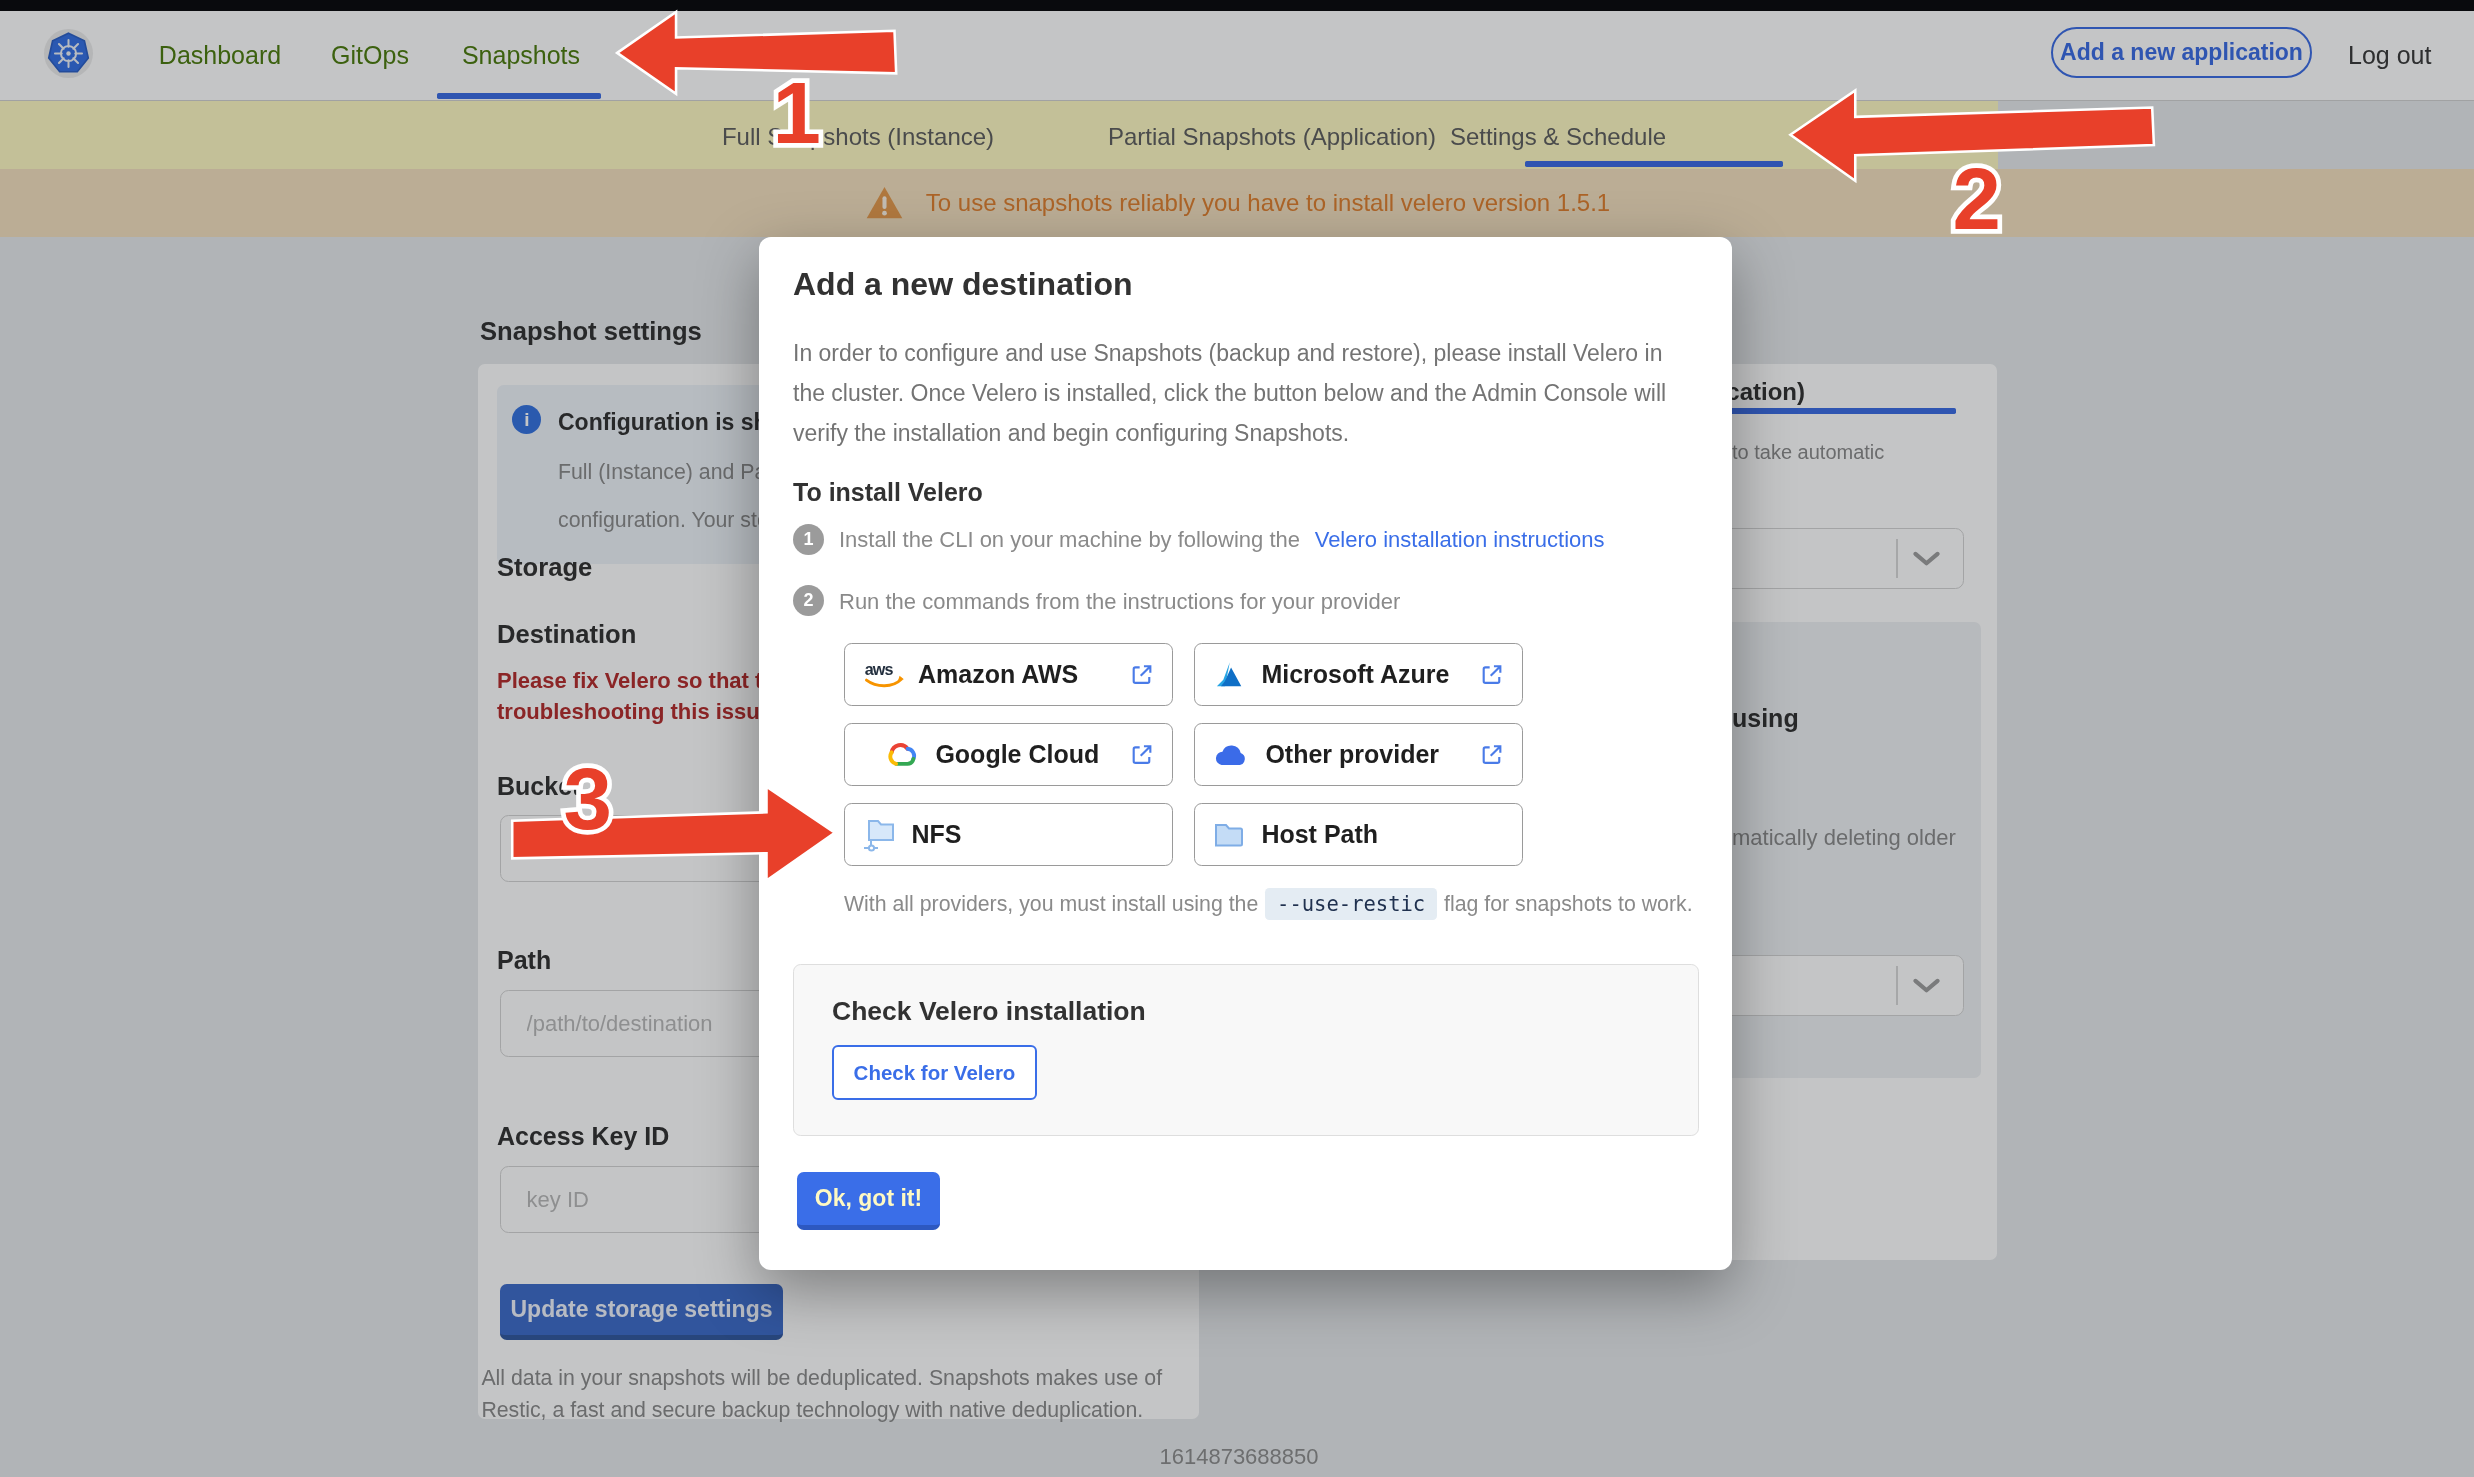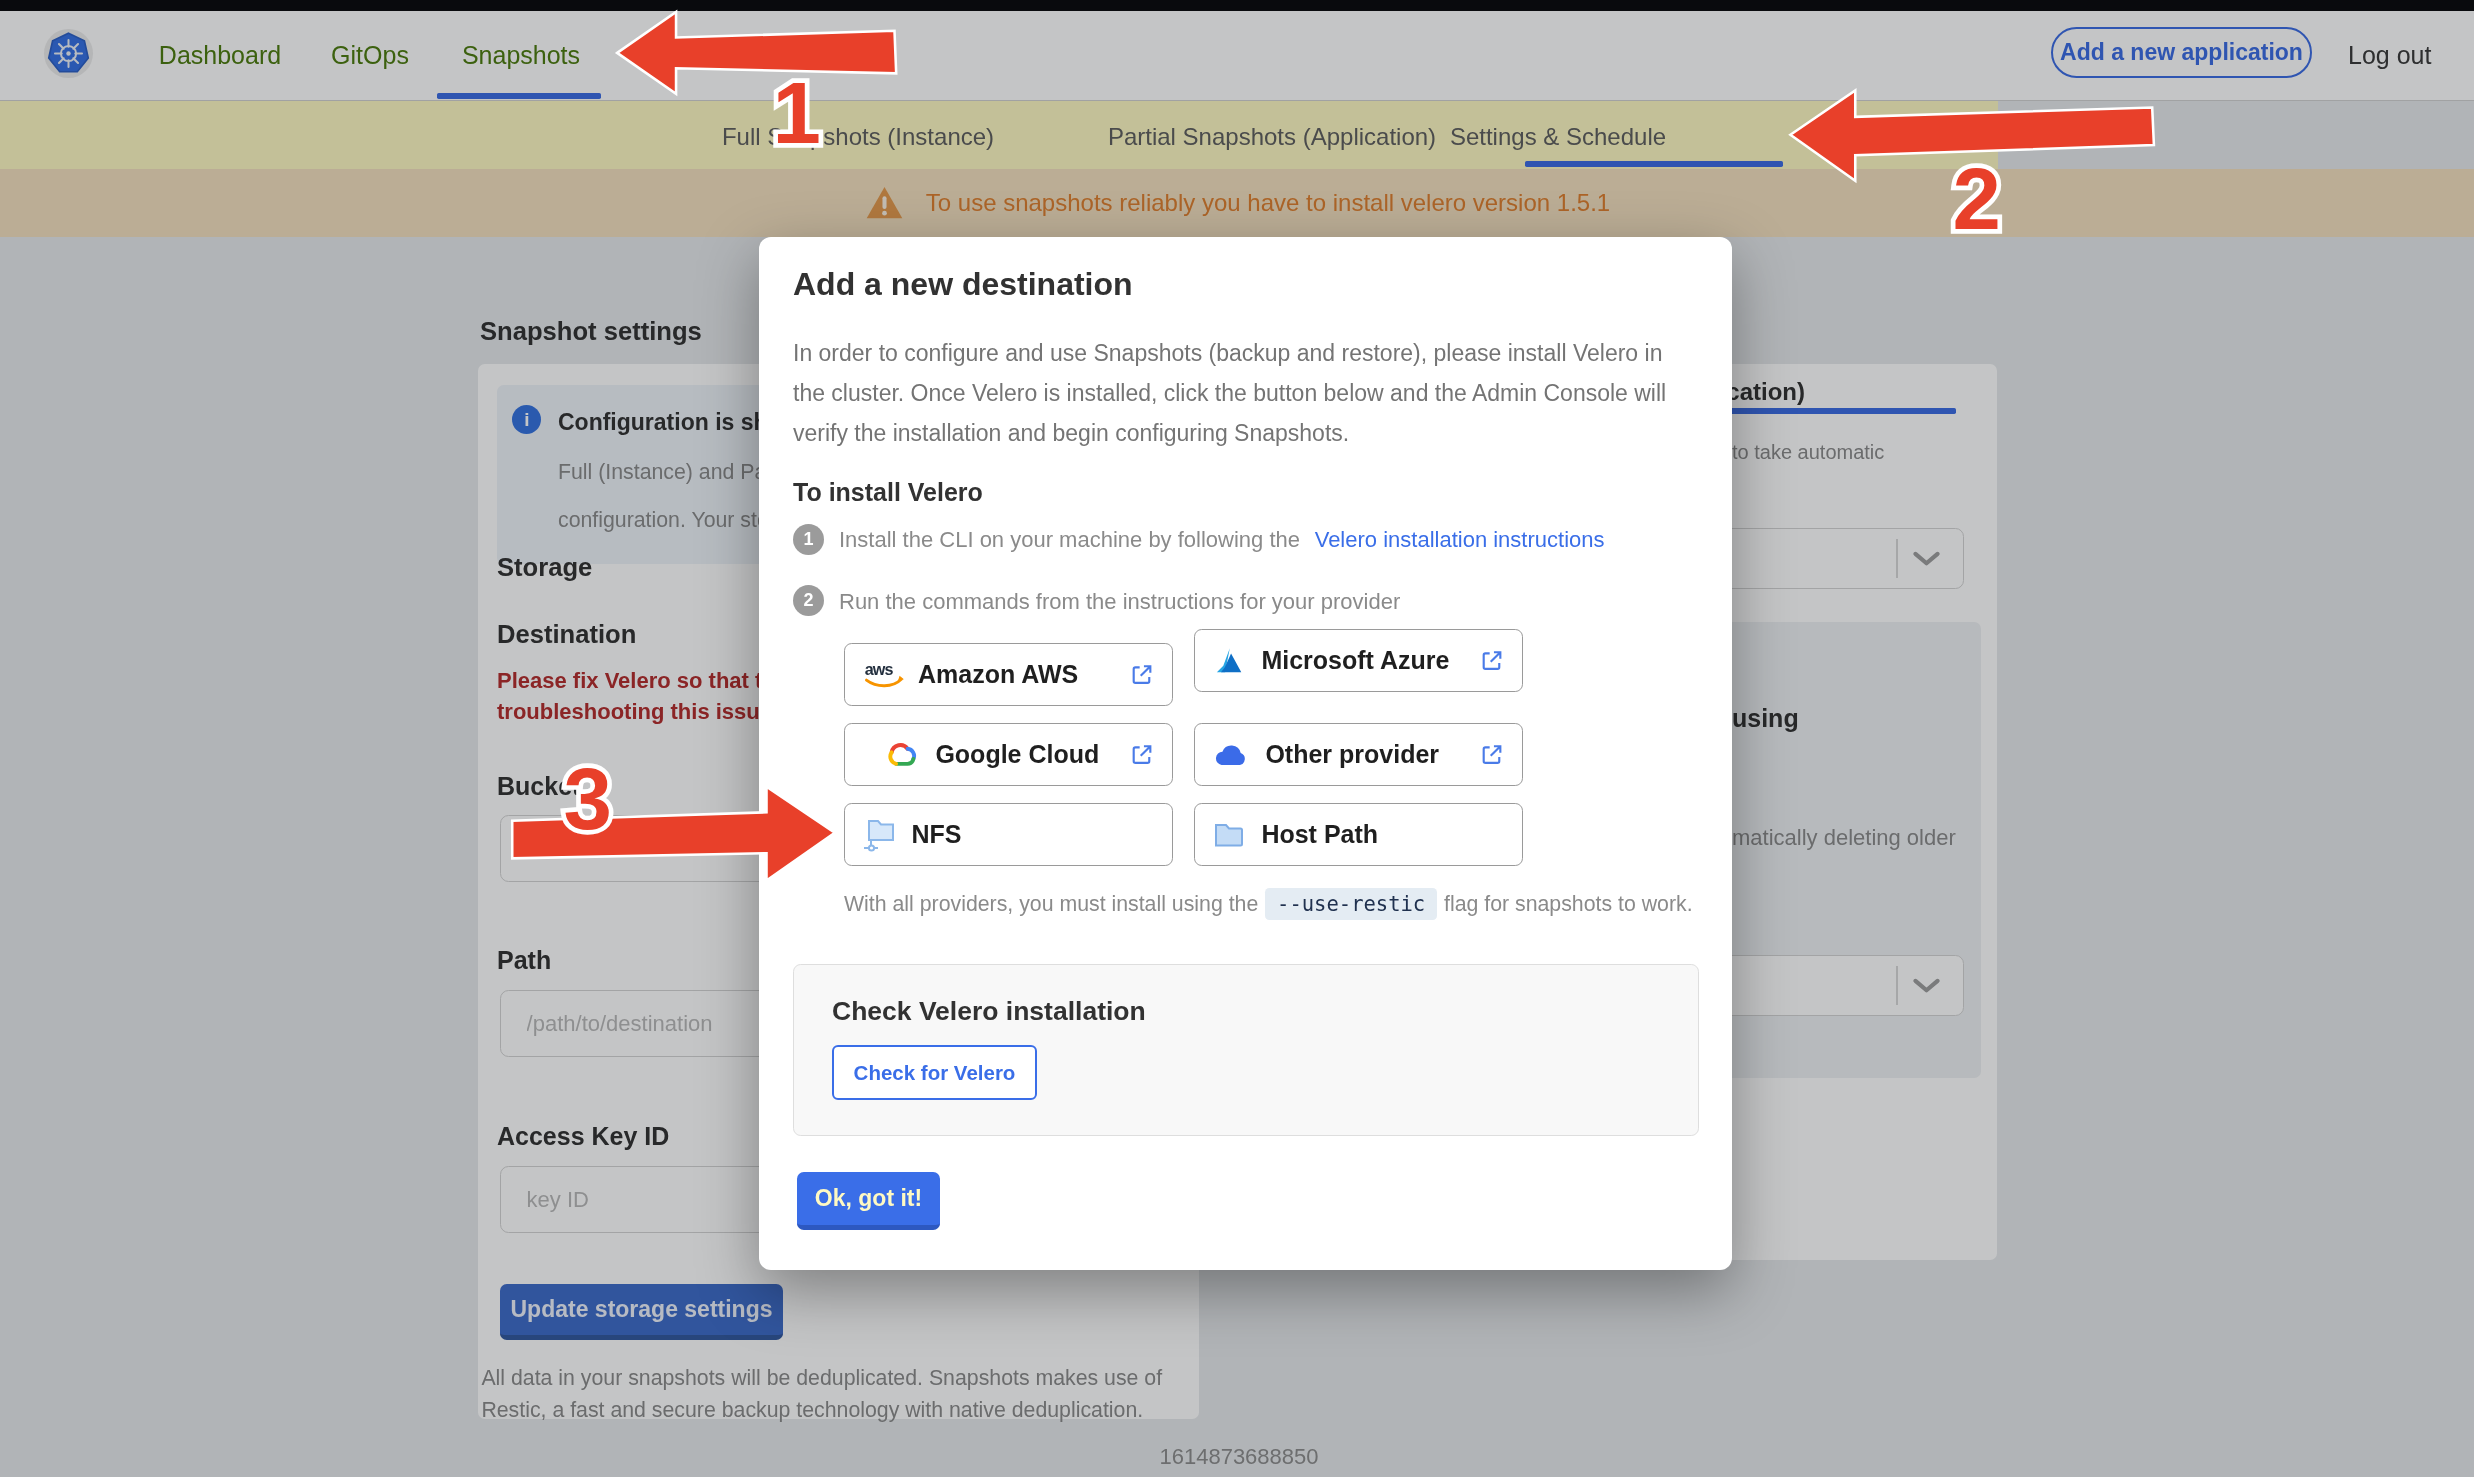--- a/index.html
+++ b/index.html
@@ -196,21 +196,21 @@
         <path d="M5 26 C 17 35, 36 35, 46 25" fill="none" stroke="#f79400" stroke-width="3.4" stroke-linecap="round"></path>
         <path d="M44 21 l5 4 -7 2 z" fill="#f79400"></path>
       </svg>
       <span class="provider-label">Amazon AWS</span>
       <svg width="25.6" height="25.6" viewBox="0 0 24 24">
         <path d="M10 5 H6 a1.6 1.6 0 0 0-1.6 1.6 V18 a1.6 1.6 0 0 0 1.6 1.6 H17.4 A1.6 1.6 0 0 0 19 18 V14" fill="none" stroke="#4a7be8" stroke-width="2"></path>
         <path d="M14 4 h6 v6 M20 4 L11 13" fill="none" stroke="#4a7be8" stroke-width="2"></path>
       </svg>
     </div>
 
-    <div class="abs provider-btn" style="left:435px;top:392px;">
+    <div class="abs provider-btn" style="left:435px;top:406px;">
       <svg width="34" height="31" viewBox="0 0 26 24">
         <path d="M13.6 2.5 L8.6 16 L3.6 21 H10 L13.6 2.5 Z" fill="#27a5e4"></path>
         <path d="M14.6 6.5 L9.8 17.2 L6.8 21 H22.5 Z" fill="#0f6fc6"></path>
       </svg>
       <span class="provider-label">Microsoft Azure</span>
       <svg width="25.6" height="25.6" viewBox="0 0 24 24">
         <path d="M10 5 H6 a1.6 1.6 0 0 0-1.6 1.6 V18 a1.6 1.6 0 0 0 1.6 1.6 H17.4 A1.6 1.6 0 0 0 19 18 V14" fill="none" stroke="#4a7be8" stroke-width="2"></path>
         <path d="M14 4 h6 v6 M20 4 L11 13" fill="none" stroke="#4a7be8" stroke-width="2"></path>
       </svg>
     </div>

